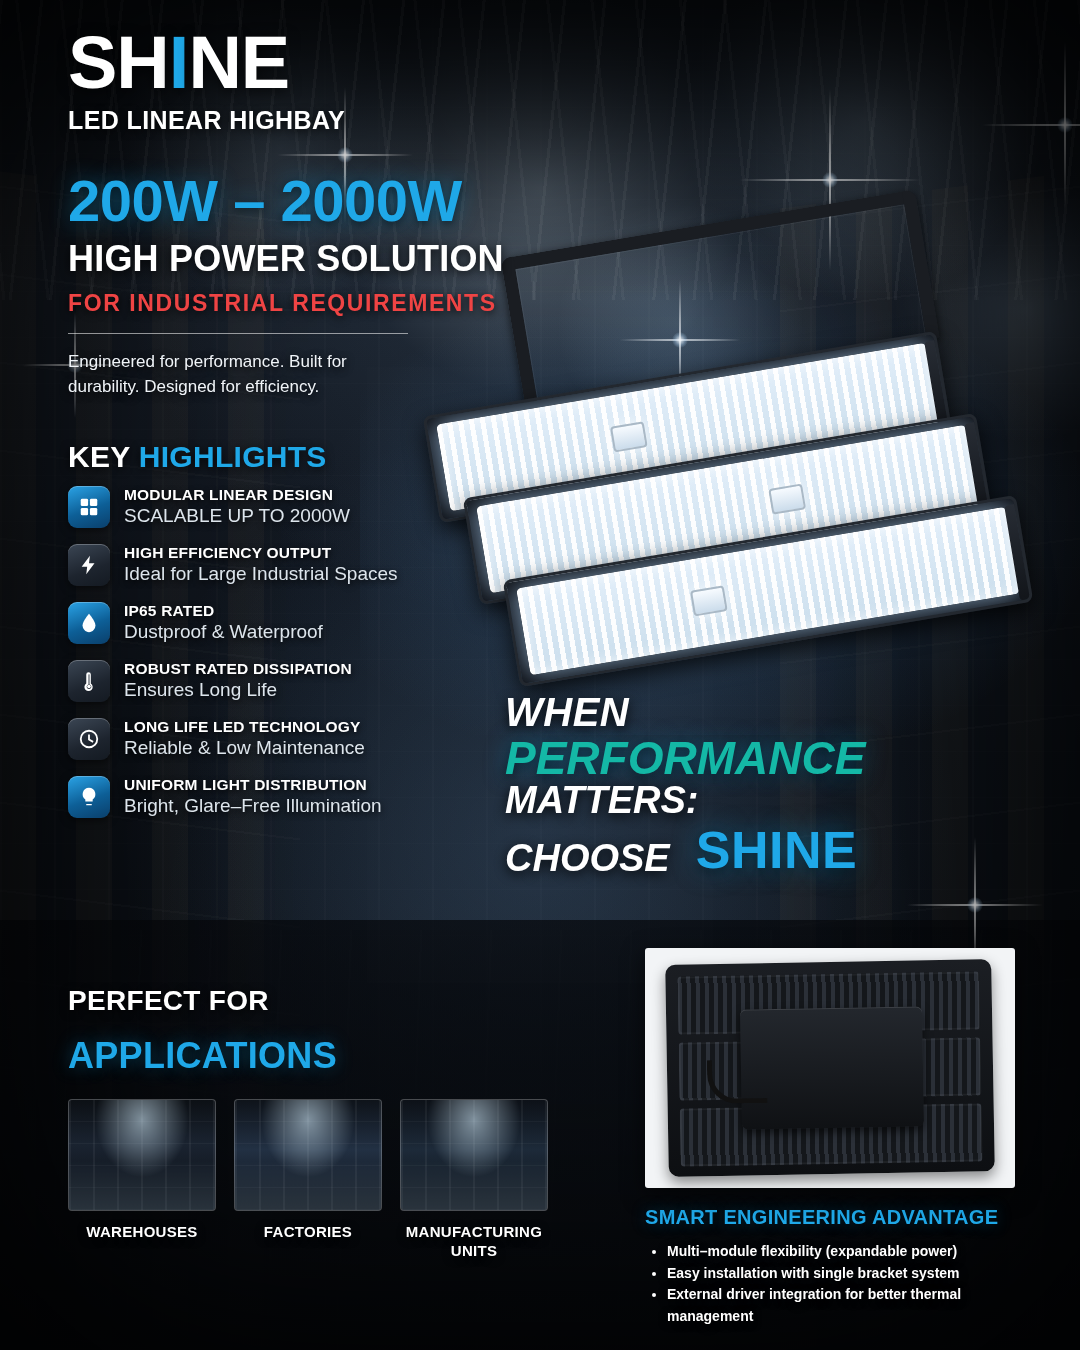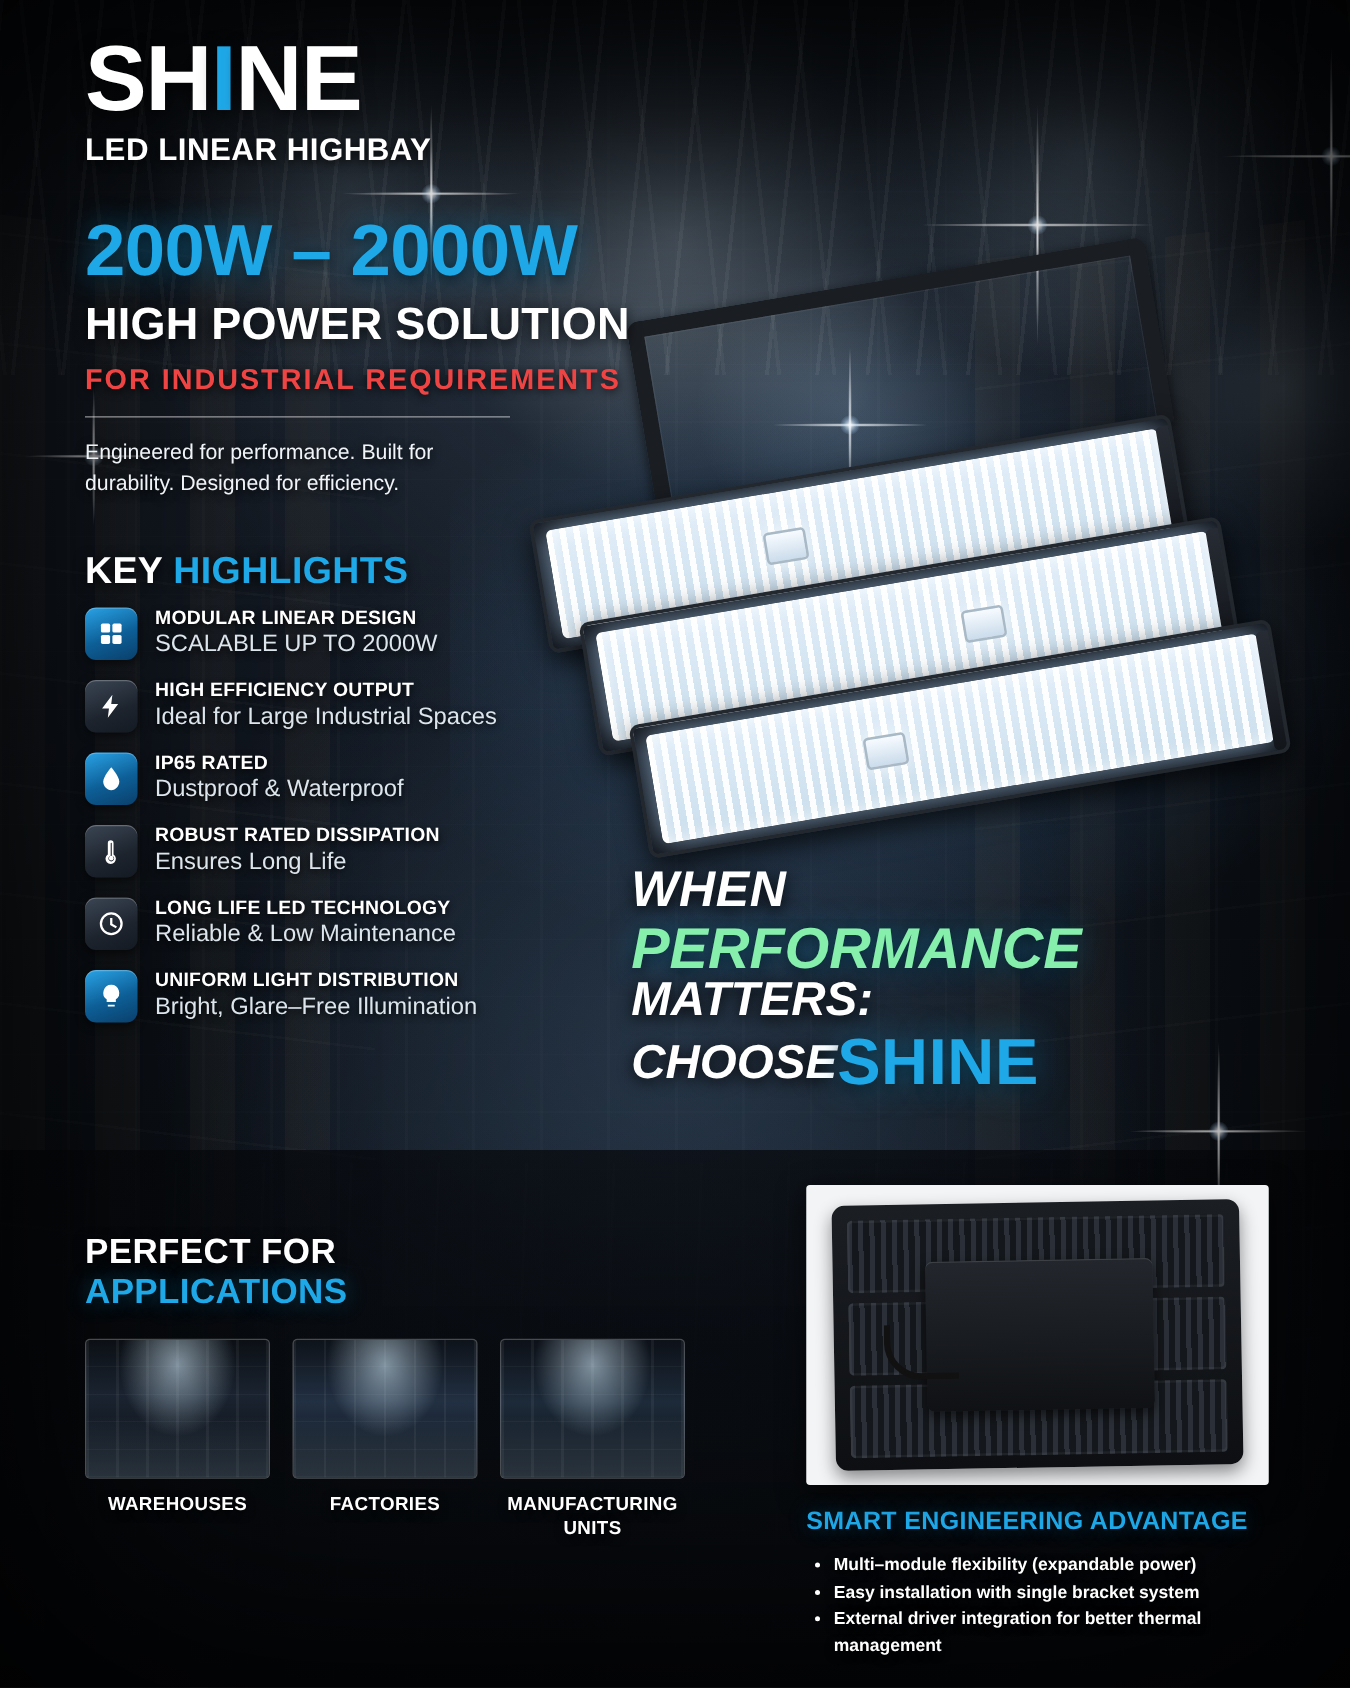--- a/index.html
+++ b/index.html
@@ -157,35 +157,35 @@
   .p3 { left:88px; top:322px; }
   .endcap {
     position:absolute; right:-16px; top:6px; width:26px; height:96px;
     background:linear-gradient(180deg,#272c34,#12151a); border-radius:4px;
   }
 
   
   .wp { position:absolute; left:505px; top:690px; z-index:6; width:500px; }
   .wp .l1 { font-size:40px; font-weight:800; font-style:italic; letter-spacing:.5px;
             text-shadow:0 3px 12px rgba(0,0,0,.9); }
-  .wp .l2 { font-size:46px; font-weight:800; font-style:italic; color:#86efac; margin-top:-4px;
+  .wp .l2 { font-size:46px; font-weight:800; font-style:italic; color:#14b8a6; margin-top:-4px;
             text-shadow:0 0 22px rgba(31,168,232,.5), 0 3px 12px rgba(0,0,0,.9); }
   .wp .l3 { font-size:38px; font-weight:800; font-style:italic; margin-top:-6px;
             text-shadow:0 3px 12px rgba(0,0,0,.9); }
-  .wp .l4row { display:flex; align-items:center; margin-top:-2px; }
+  .wp .l4row { display:flex; align-items:flex-end; gap:26px; margin-top:-2px; }
   .wp .l4 { font-size:38px; font-weight:800; font-style:italic;
             text-shadow:0 3px 12px rgba(0,0,0,.9); }
   .wp .l5 { font-size:52px; font-weight:800; color:#1fa8e8; letter-spacing:.5px;
             text-shadow:0 0 26px rgba(31,168,232,.55), 0 3px 12px rgba(0,0,0,.9); }
 
   
   .apps { position:absolute; left:68px; top:985px; z-index:6; width:540px; }
   .apps .t1 { font-size:28px; font-weight:800; letter-spacing:.3px; text-shadow:0 2px 10px rgba(0,0,0,.9); }
-  .apps .t2 { font-size:28px; font-weight:800; color:#1fa8e8; letter-spacing:.3px;
-              text-shadow:0 0 18px rgba(31,168,232,.4), 0 2px 10px rgba(0,0,0,.9); }
+  .apps .t2 { font-size:36px; font-weight:800; color:#1fa8e8; letter-spacing:.3px;
+              text-shadow:0 0 18px rgba(31,168,232,.4), 0 2px 10px rgba(0,0,0,.9);margin-top:18px; }
   .thumbs { display:flex; gap:18px; margin-top:22px; }
   .thumb { width:148px; }
   .thumb .img {
     height:112px; border-radius:4px; border:1px solid rgba(255,255,255,.25);
     position:relative; overflow:hidden;
     background:linear-gradient(180deg,#0c1015 0%,#1a2330 40%,#0a0e13 100%);
   }
   .thumb .img::before {
     content:""; position:absolute; inset:0;
     background:

